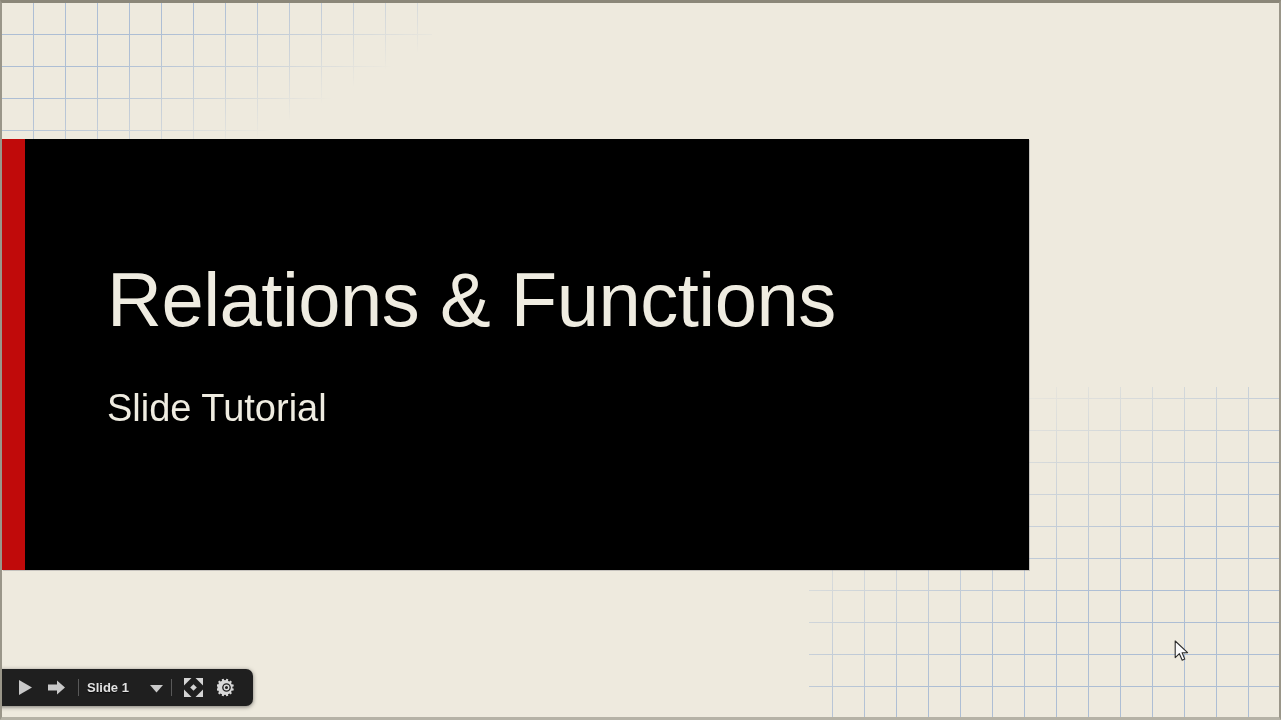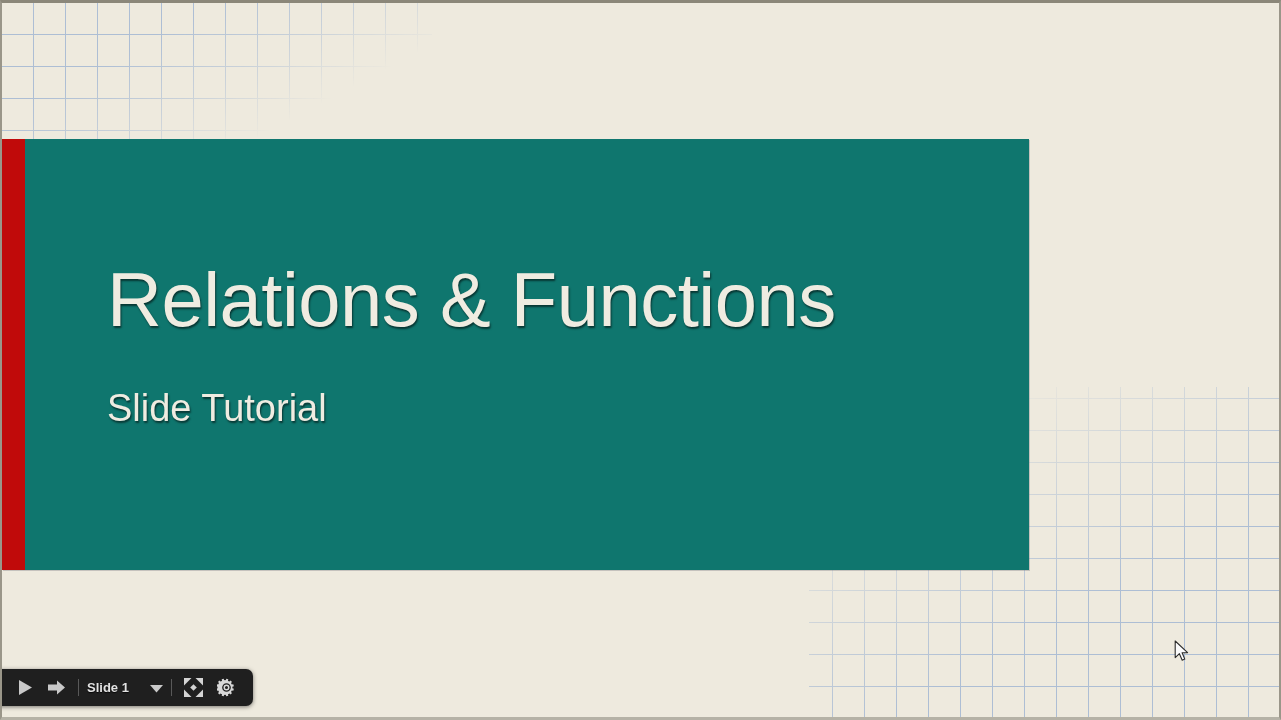--- a/index.html
+++ b/index.html
@@ -72,21 +72,21 @@
     box-shadow: 1px 1px 0 rgba(120,120,130,0.35);
   }
   #slide-accent {
     width: 23px;
     height: 100%;
     background: #c00a0a;
     flex: 0 0 auto;
   }
   #slide-body {
     flex: 1 1 auto;
-    background: #0f766e;
+    background: #000000;
     position: relative;
   }
   #slide-title {
     position: absolute;
     left: 82px;
     top: 119px;
     color: #efece1;
     font-size: 76px;
     line-height: 84px;
     font-weight: 400;

